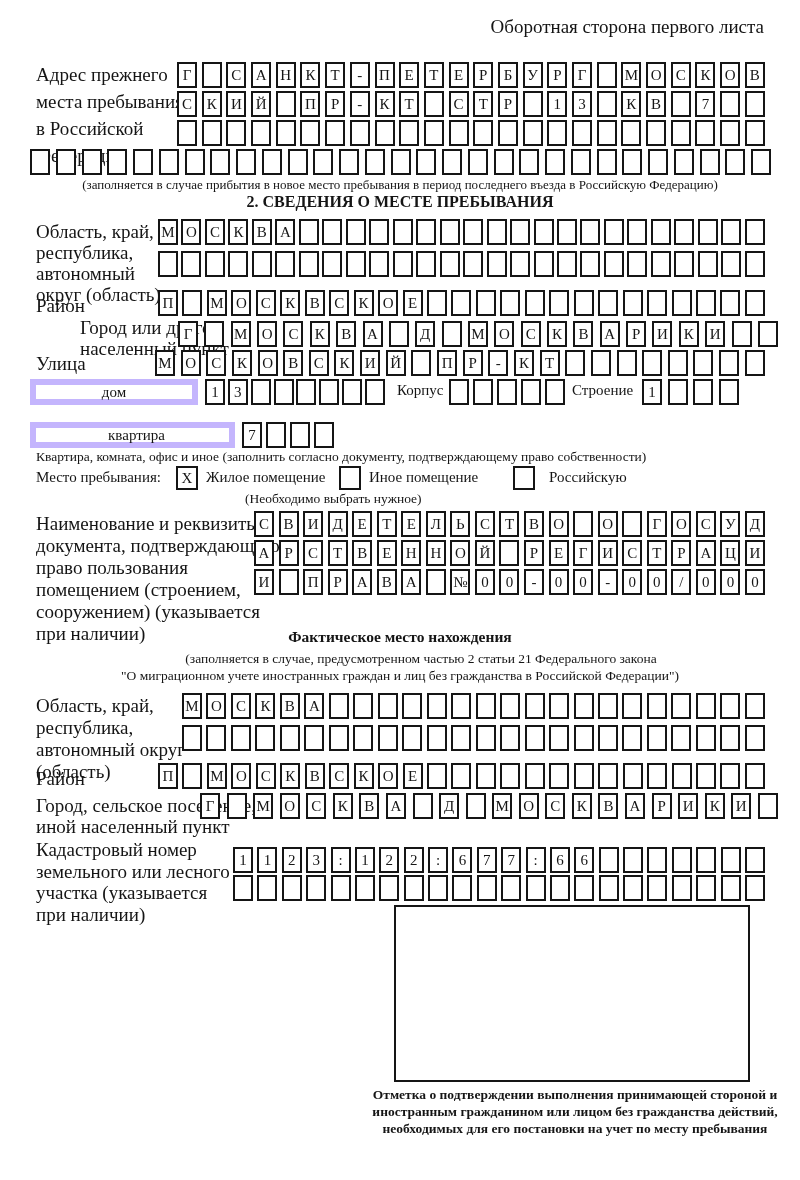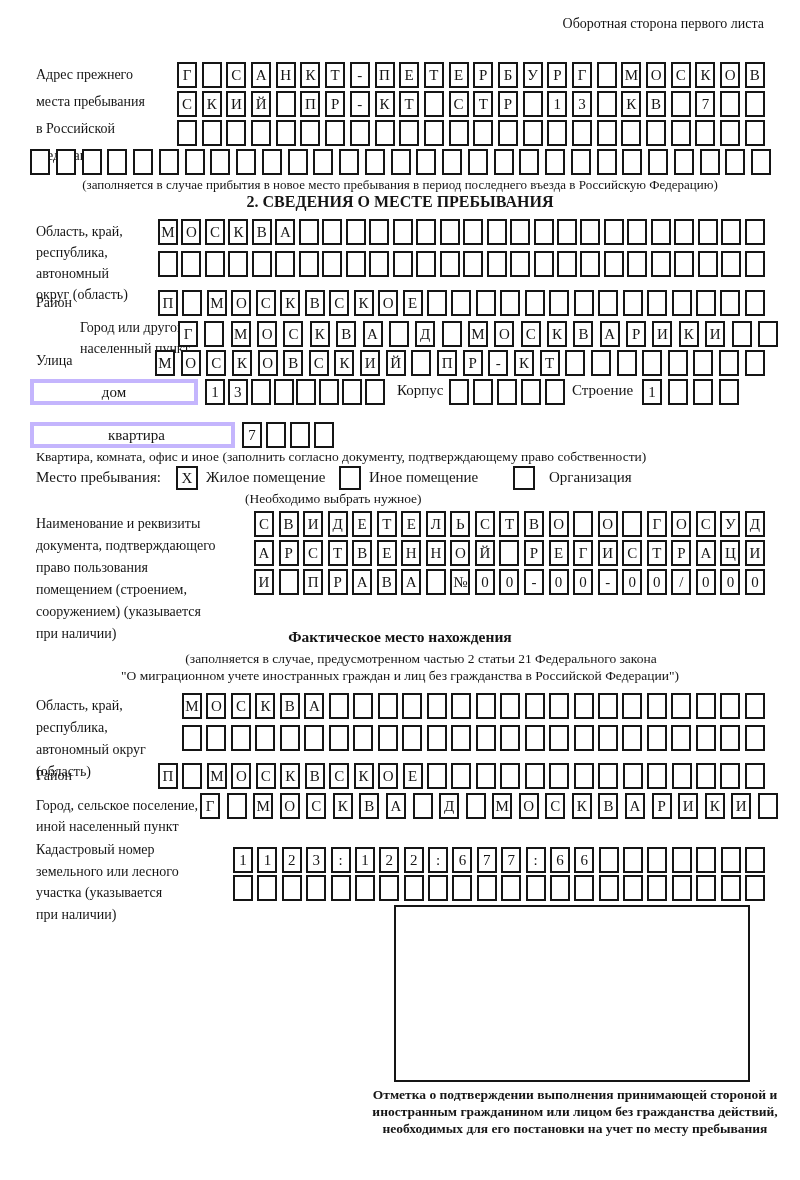--- a/index.html
+++ b/index.html
@@ -3,32 +3,32 @@
 <meta charset="utf-8">
 <style>
   * { margin:0; padding:0; box-sizing:border-box; }
   html,body { background:#fff; }
   .page {
     position:relative; width:800px; height:1180px; margin:0 auto;
     background:#fff; color:#151515;
     font-family:"Liberation Serif", serif;
     overflow:hidden;
   }
-  .lbl { position:absolute; font-size:14px; white-space:pre-line; }
+  .lbl { position:absolute; font-size:19px; white-space:pre-line; }
   .note { position:absolute; font-size:13px; }
   .center { left:0; width:800px; text-align:center; }
   .heading { position:absolute; left:0; width:800px; text-align:center; font-weight:bold; font-size:16px; }
   .cellrow { position:absolute; display:flex; justify-content:space-between; }
   .cell {
     flex:none; width:20px; height:26px; border:2px solid #151515;
     display:flex; align-items:center; justify-content:center;
     font-size:15px; line-height:1; background:#fff;
   }
   .widebox {
-    position:absolute; height:26px; border:4px solid #c4b5fd;
+    position:absolute; height:26px; border:6px solid #c4b5fd;
     display:flex; align-items:center; justify-content:center; font-size:15px; background:#fff;
   }
   .checkbox {
     position:absolute; width:22px; height:24px; border:2px solid #151515;
     display:flex; align-items:center; justify-content:center; font-size:15px; background:#fff;
   }
   .inline-label { position:absolute; font-size:15px; }
   .bigbox { position:absolute; border:2px solid #151515; background:#fff; }
   .caption { position:absolute; font-weight:bold; font-size:13.5px; line-height:17px; text-align:center; }
 </style>
@@ -337,21 +337,21 @@
       <span class="cell"></span>
     </div>
   <div class="note" style="left:36px; top:449px; font-size:13.5px;">Квартира, комната, офис и иное (заполнить согласно документу, подтверждающему право собственности)</div>
 
   <div class="inline-label" style="left:36px; top:469px;">Место пребывания:</div>
   <div class="checkbox" style="left:176px; top:466px;">X</div>
   <div class="inline-label" style="left:206px; top:469px;">Жилое помещение</div>
   <div class="checkbox" style="left:339px; top:466px;"></div>
   <div class="inline-label" style="left:369px; top:469px;">Иное помещение</div>
   <div class="checkbox" style="left:513px; top:466px;"></div>
-  <div class="inline-label" style="left:549px; top:469px;">Организация</div>
+  <div class="inline-label" style="left:549px; top:469px;">Российскую</div>
   <div class="note" style="left:245px; top:491px; font-size:13.5px;">(Необходимо выбрать нужное)</div>
 
   <div class="lbl" style="left:36px; top:513px; line-height:22px;">Наименование и реквизиты
 документа, подтверждающего
 право пользования
 помещением (строением,
 сооружением) (указывается
 при наличии)</div>
   <div class="cellrow" style="left:254px; top:511px; width:511px;">
       <span class="cell">С</span>

